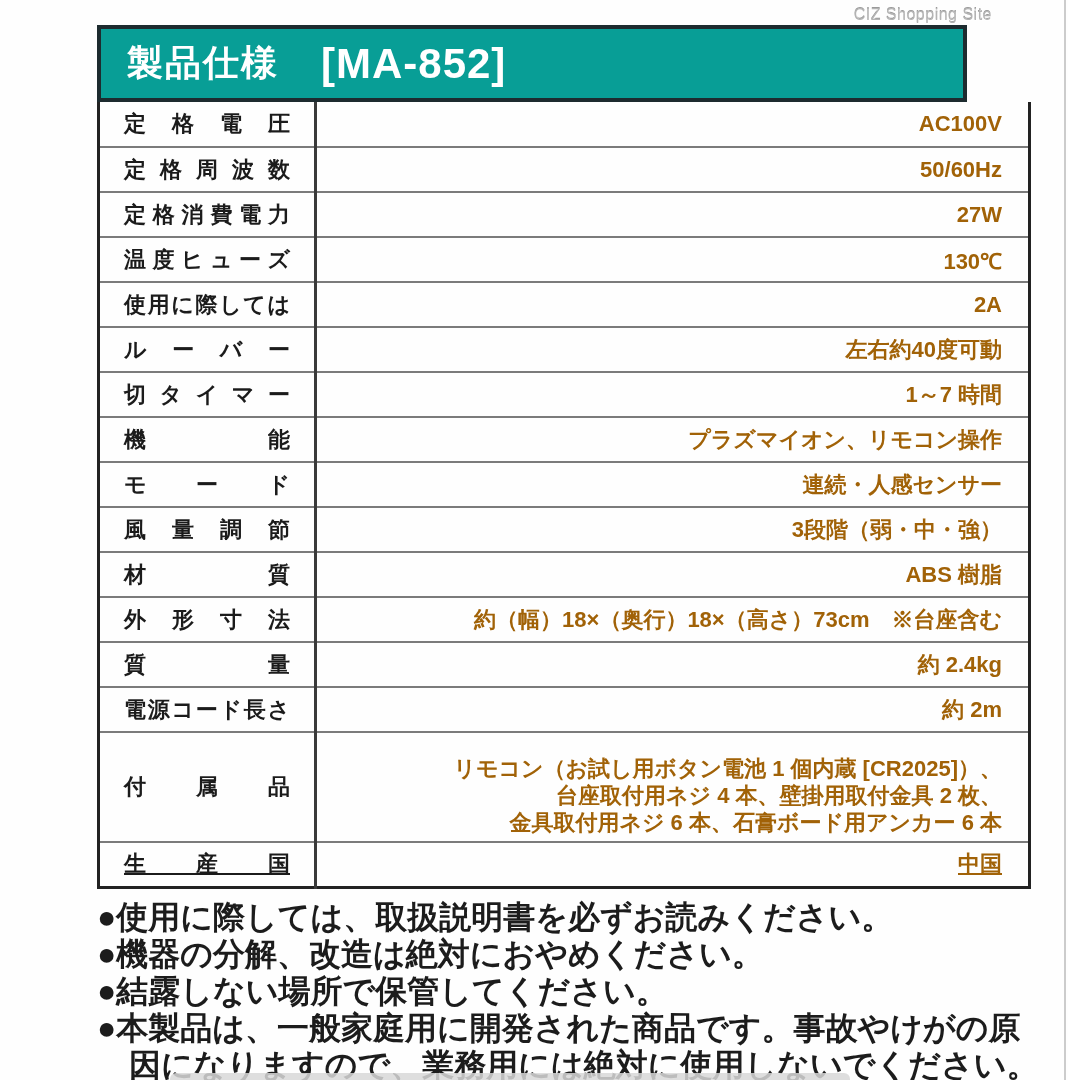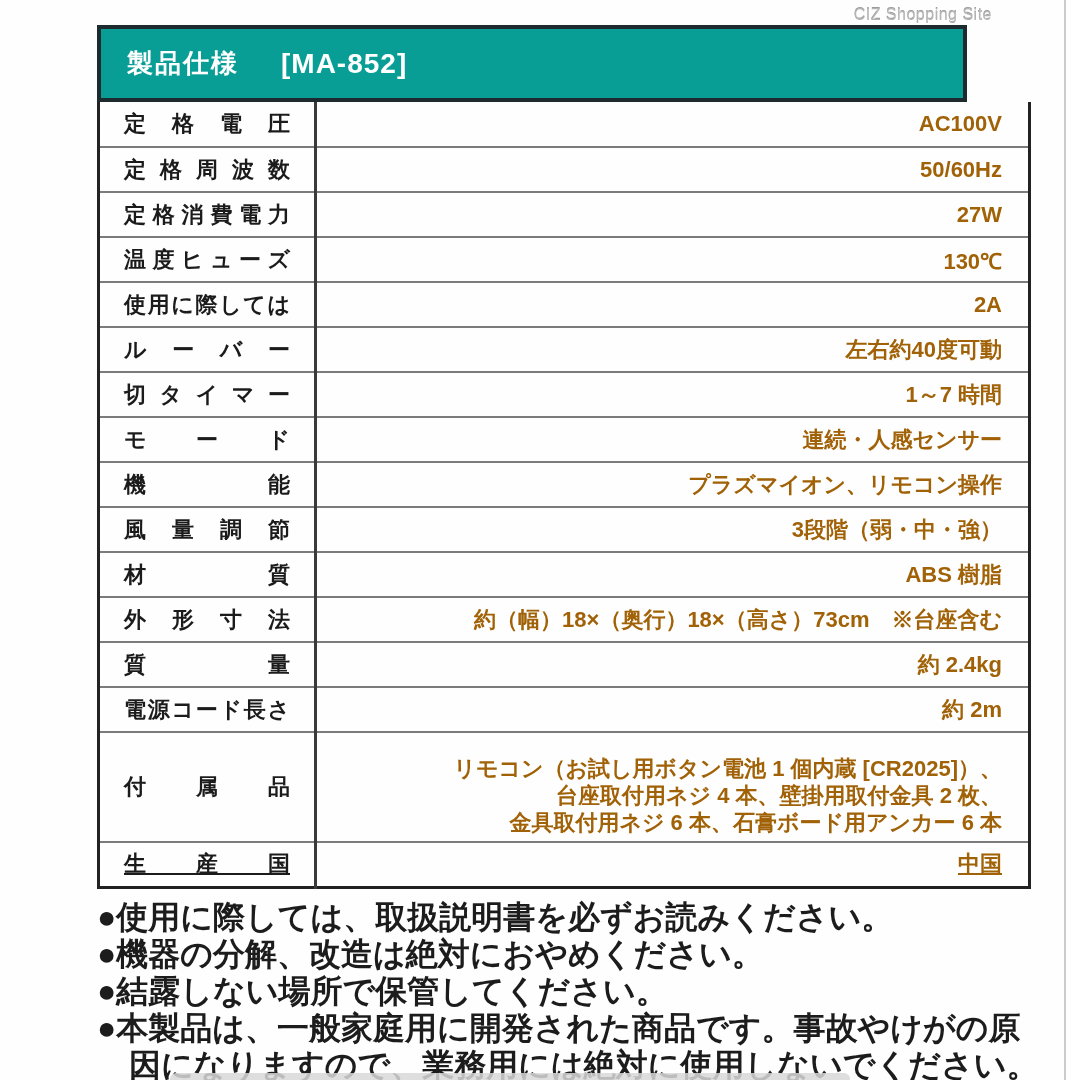--- a/index.html
+++ b/index.html
@@ -41,27 +41,27 @@
     box-sizing: border-box;
     background: #089e96;
     border: 4px solid #1d2b2f;
     display: flex;
     align-items: center;
     padding-left: 26px;
     z-index: 2;
   }
   .spec-header .title {
     color: #ffffff;
-    font-size: 26px;
+    font-size: 36px;
     font-weight: bold;
     letter-spacing: 2px;
   }
   .spec-header .model {
     color: #ffffff;
-    font-size: 28px;
+    font-size: 42px;
     font-weight: bold;
     margin-left: 42px;
     letter-spacing: 1px;
   }
   
   .spec-table {
     position: absolute;
     left: 97px;
     top: 102px;
     width: 934px;
@@ -179,26 +179,26 @@
       </tr>
       <tr>
         <th>ルーバー</th>
         <td>左右約40度可動</td>
       </tr>
       <tr>
         <th>切タイマー</th>
         <td>1～7 時間</td>
       </tr>
       <tr>
+        <th>機能</th>
+        <td>プラズマイオン、リモコン操作</td>
+      </tr>
+      <tr>
         <th>モード</th>
         <td>連続・人感センサー</td>
-      </tr>
-      <tr>
-        <th>機能</th>
-        <td>プラズマイオン、リモコン操作</td>
       </tr>
       <tr>
         <th>風量調節</th>
         <td>3段階（弱・中・強）</td>
       </tr>
       <tr>
         <th>材質</th>
         <td>ABS 樹脂</td>
       </tr>
       <tr>

